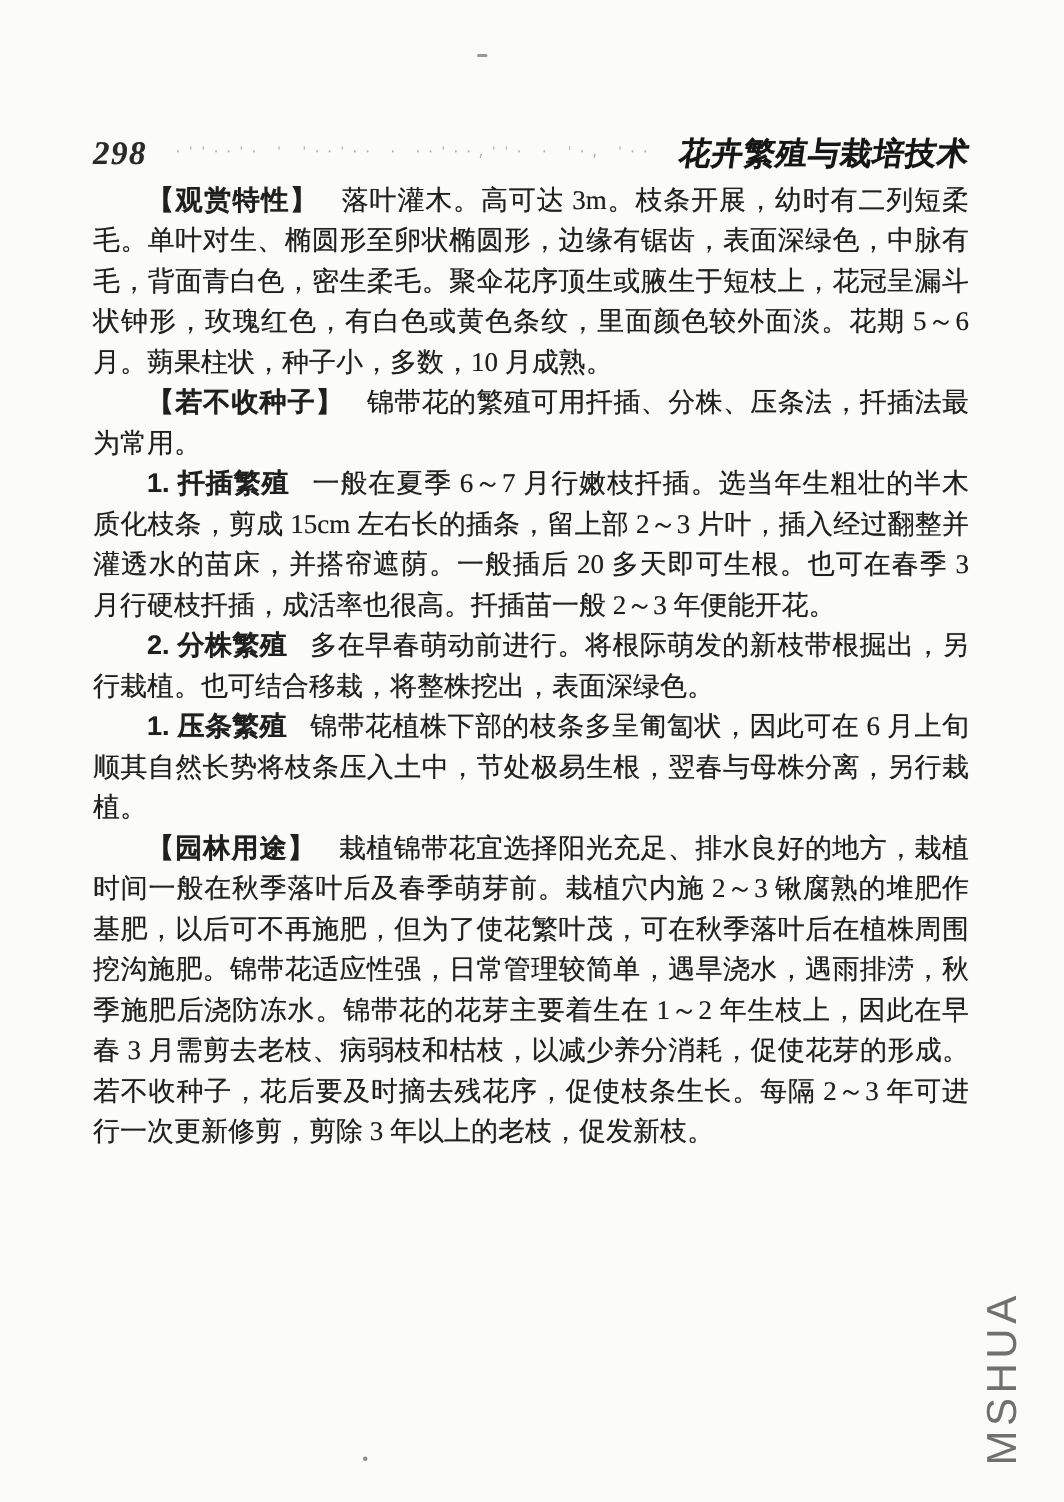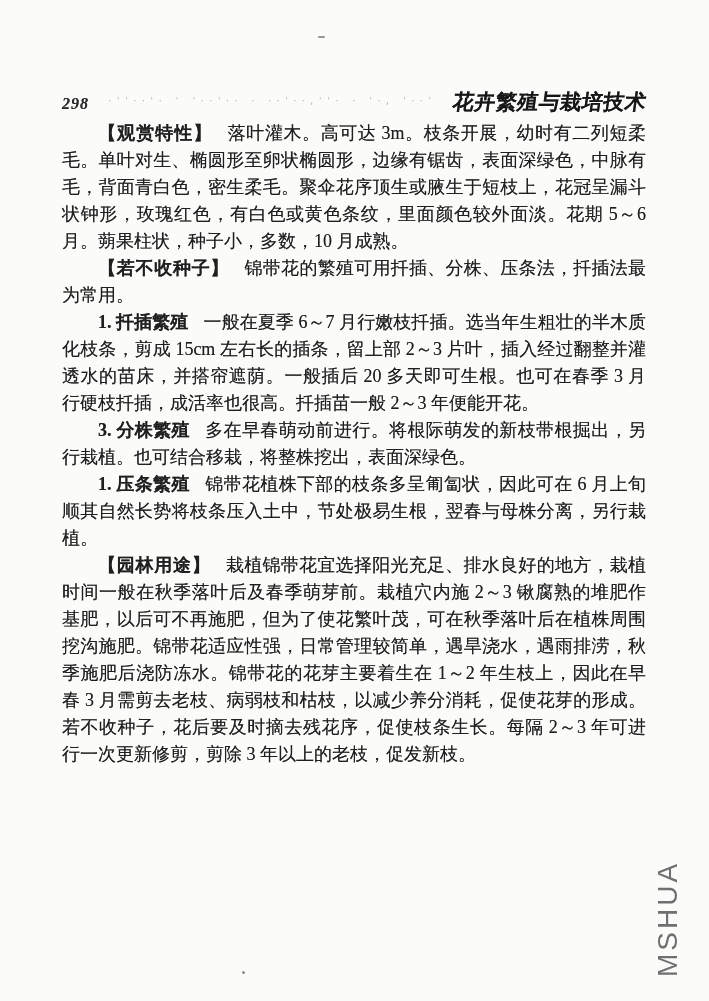--- a/index.html
+++ b/index.html
@@ -11,21 +11,21 @@
     font-family:"Liberation Serif","DejaVu Serif",serif;
     color:#1f1f1f;
   }
   .page{position:absolute;inset:0;}
   
   .page-header{
     position:absolute;top:88px;left:62px;width:584px;
     display:flex;align-items:baseline;
   }
   .page-number{
-    font-style:italic;font-size:16px;font-weight:600;
+    font-style:italic;font-size:22px;font-weight:600;
     letter-spacing:1px;color:#2a2a2a;
     text-shadow:0 0 .5px rgba(0,0,0,.5);
   }
   .header-artifact{
     flex:1;margin:0 18px;overflow:hidden;white-space:nowrap;
     font-family:"DejaVu Sans Mono",monospace;
     font-size:9px;letter-spacing:3px;color:rgba(60,60,60,.38);
     transform:translateY(-5px);
   }
   .book-title{
@@ -43,21 +43,21 @@
     text-align:justify;text-justify:inter-ideograph;
     text-shadow:0 0 .45px rgba(0,0,0,.55);
   }
   .body-text p{margin:0;text-indent:2em;}
   .p-label{margin-right:.85em;font-weight:700;}
   .section-label{
     font-family:"Liberation Sans","DejaVu Sans",sans-serif;
     letter-spacing:.5px;
   }
   .item-label{
-    font-family:Liberation Serif, serif;
+    font-family:Liberation Sans, sans-serif;
   }
   
   .watermark{
     position:absolute;left:652px;top:977px;
     transform:rotate(-90deg);transform-origin:0 0;
     font-family:"Liberation Sans","DejaVu Sans",sans-serif;
     font-size:28px;font-weight:400;letter-spacing:3px;
     color:#707070;white-space:nowrap;
   }
   
@@ -77,21 +77,21 @@
   </header>
 
   <main class="body-text">
 
     <p><span class="p-label section-label">【观赏特性】</span><span>落叶灌木。高可达 3m。枝条开展，幼时有二列短柔毛。单叶对生、椭圆形至卵状椭圆形，边缘有锯齿，表面深绿色，中脉有毛，背面青白色，密生柔毛。聚伞花序顶生或腋生于短枝上，花冠呈漏斗状钟形，玫瑰红色，有白色或黄色条纹，里面颜色较外面淡。花期 5～6 月。蒴果柱状，种子小，多数，10 月成熟。</span></p>
 
     <p><span class="p-label section-label">【若不收种子】</span><span>锦带花的繁殖可用扦插、分株、压条法，扦插法最为常用。</span></p>
 
     <p><span class="p-label item-label">1. 扦插繁殖</span><span>一般在夏季 6～7 月行嫩枝扦插。选当年生粗壮的半木质化枝条，剪成 15cm 左右长的插条，留上部 2～3 片叶，插入经过翻整并灌透水的苗床，并搭帘遮荫。一般插后 20 多天即可生根。也可在春季 3 月行硬枝扦插，成活率也很高。扦插苗一般 2～3 年便能开花。</span></p>
 
-    <p><span class="p-label item-label">3. 分株繁殖</span><span>多在早春萌动前进行。将根际萌发的新枝带根掘出，另行栽植。也可结合移栽，将整株挖出，表面深绿色。</span></p>
+    <p><span class="p-label item-label">2. 分株繁殖</span><span>多在早春萌动前进行。将根际萌发的新枝带根掘出，另行栽植。也可结合移栽，将整株挖出，表面深绿色。</span></p>
 
     <p><span class="p-label item-label">1. 压条繁殖</span><span>锦带花植株下部的枝条多呈匍匐状，因此可在 6 月上旬顺其自然长势将枝条压入土中，节处极易生根，翌春与母株分离，另行栽植。</span></p>
 
     <p><span class="p-label section-label">【园林用途】</span><span>栽植锦带花宜选择阳光充足、排水良好的地方，栽植时间一般在秋季落叶后及春季萌芽前。栽植穴内施 2～3 锹腐熟的堆肥作基肥，以后可不再施肥，但为了使花繁叶茂，可在秋季落叶后在植株周围挖沟施肥。锦带花适应性强，日常管理较简单，遇旱浇水，遇雨排涝，秋季施肥后浇防冻水。锦带花的花芽主要着生在 1～2 年生枝上，因此在早春 3 月需剪去老枝、病弱枝和枯枝，以减少养分消耗，促使花芽的形成。若不收种子，花后要及时摘去残花序，促使枝条生长。每隔 2～3 年可进行一次更新修剪，剪除 3 年以上的老枝，促发新枝。</span></p>
 
 
   </main>
 
   <div class="watermark">MSHUA</div>
 

